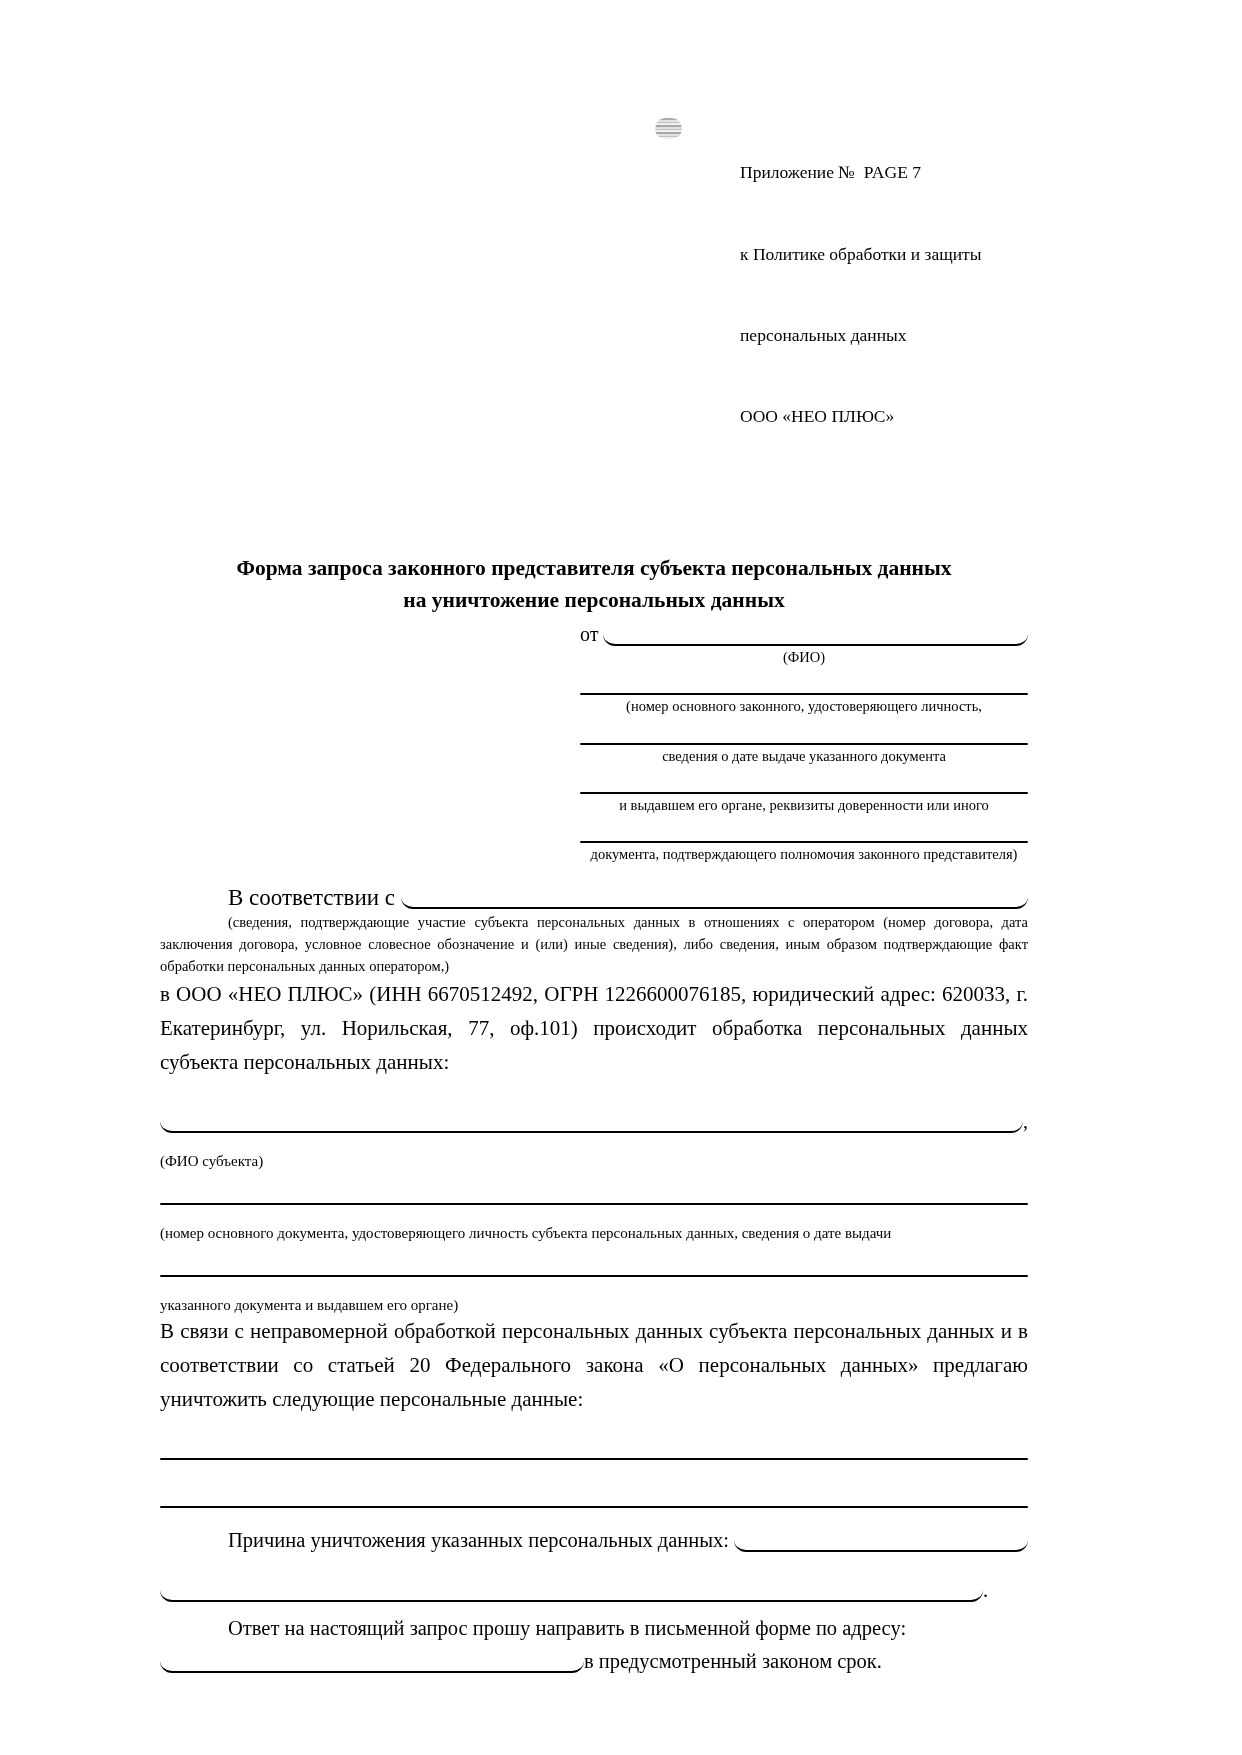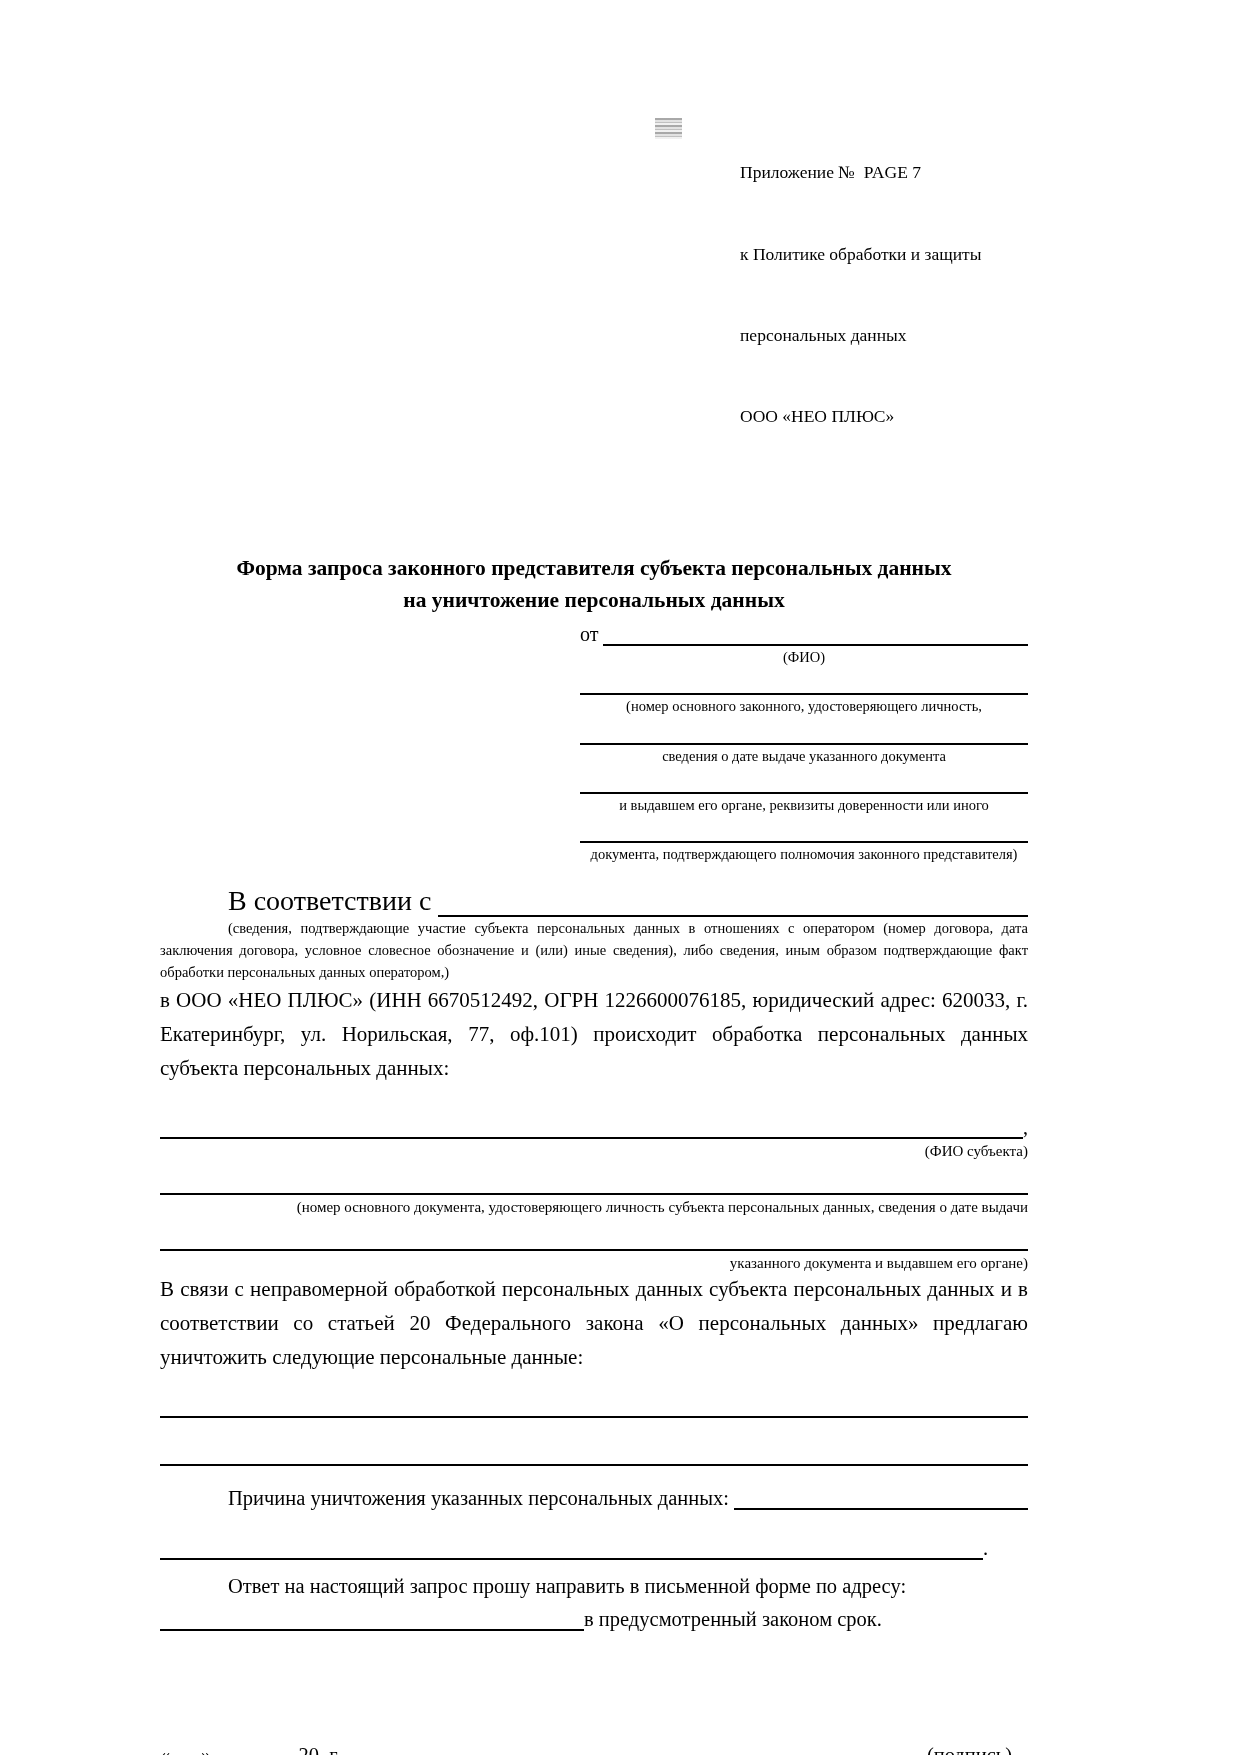--- a/index.html
+++ b/index.html
@@ -1,15 +1,15 @@
 <!DOCTYPE html>
 <html><head>
 <meta charset="utf-8">
 <style>
-  * { margin: 0; padding: 0; box-sizing: border-box; }
+  * { margin: 0; padding: 0; box-sizing: border-box; border-radius: 13px; }
   html, body { background: #ffffff; }
   body { font-family: "Liberation Serif", "DejaVu Serif", serif; color: #000; }
 
   .page {
     position: relative;
     width: 1242px;
     height: 1755px;
     margin: 0 auto;
     background: #ffffff;
     overflow: hidden;
@@ -55,42 +55,42 @@
     font-size: 14.5px;
     text-align: center;
     line-height: 1.25;
     padding-top: 2px;
   }
   .recipient .field-gap { margin-top: 27px; }
 
   
   .accordance-row {
     display: flex;
-    align-items: flex-end;
+    align-items: flex-start;
     margin-top: 22px;
     padding-left: 68px;
-    font-size: 28px;
+    font-size: 23px;
   }
   .accordance-row .lead { white-space: pre; }
   .fine-print {
     font-size: 14.5px;
     line-height: 1.52;
     text-align: justify;
     text-indent: 68px;
   }
   .body-par {
     font-size: 21px;
     line-height: 1.62;
     text-align: justify;
   }
 
   
   .subject-row { display: flex; align-items: flex-end; font-size: 20px; margin-top: 30px; }
   .subject-row .tail { white-space: pre; }
-  .wide-caption { font-size: 15px; text-align: right; line-height: 1.25; padding-top: 3px; }
+  .wide-caption { font-size: 15px; text-align: left; line-height: 1.25; padding-top: 19px; }
   .gap-line { margin-top: 32px; }
 
   
   .reason-row { display: flex; align-items: center; padding-left: 68px; font-size: 20.5px; margin-top: 20px; }
   .reason-row .lead { white-space: pre; }
   .period-row { display: flex; align-items: flex-end; padding-right: 40px; font-size: 20.5px; margin-top: 26px; }
   .answer-par { padding-left: 68px; font-size: 20.5px; margin-top: 10px; line-height: 1.6; }
   .answer-tail-row { display: flex; align-items: flex-end; font-size: 20.5px; margin-top: 4px; }
   .answer-tail-row .fixed-line { width: 424px; border-bottom: 2px solid #000; height: 24px; flex: none; }
   .answer-tail-row .tail { white-space: pre; }

